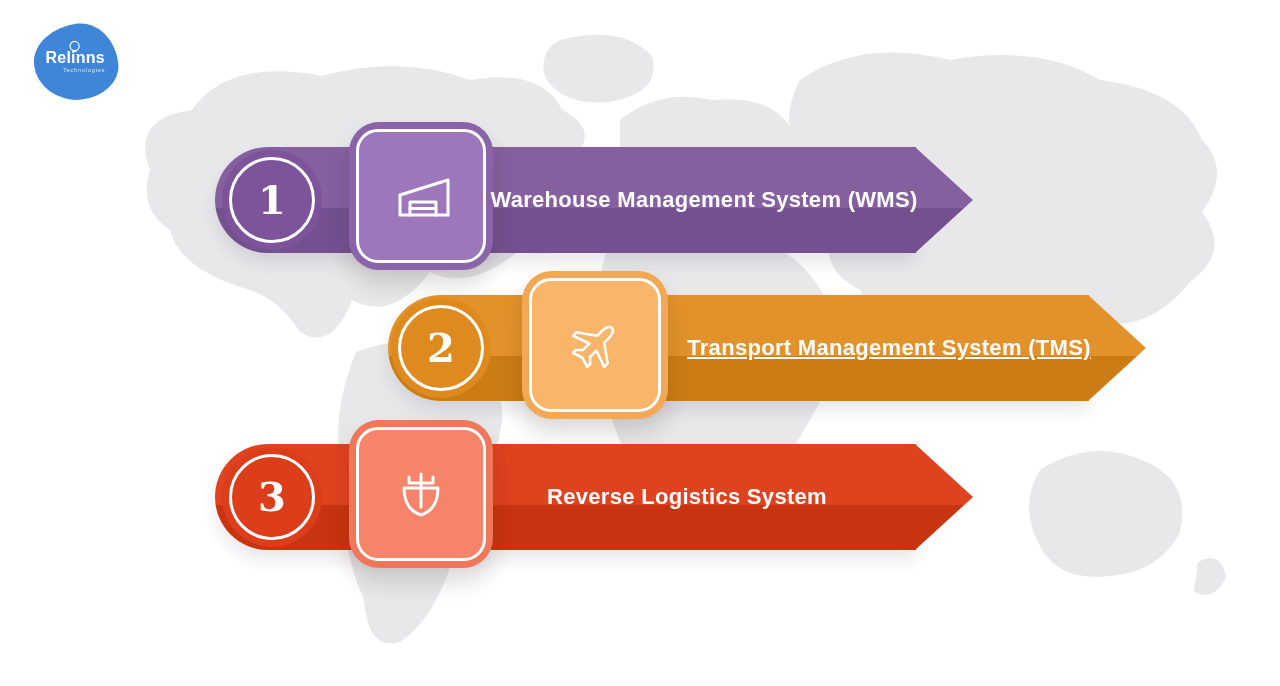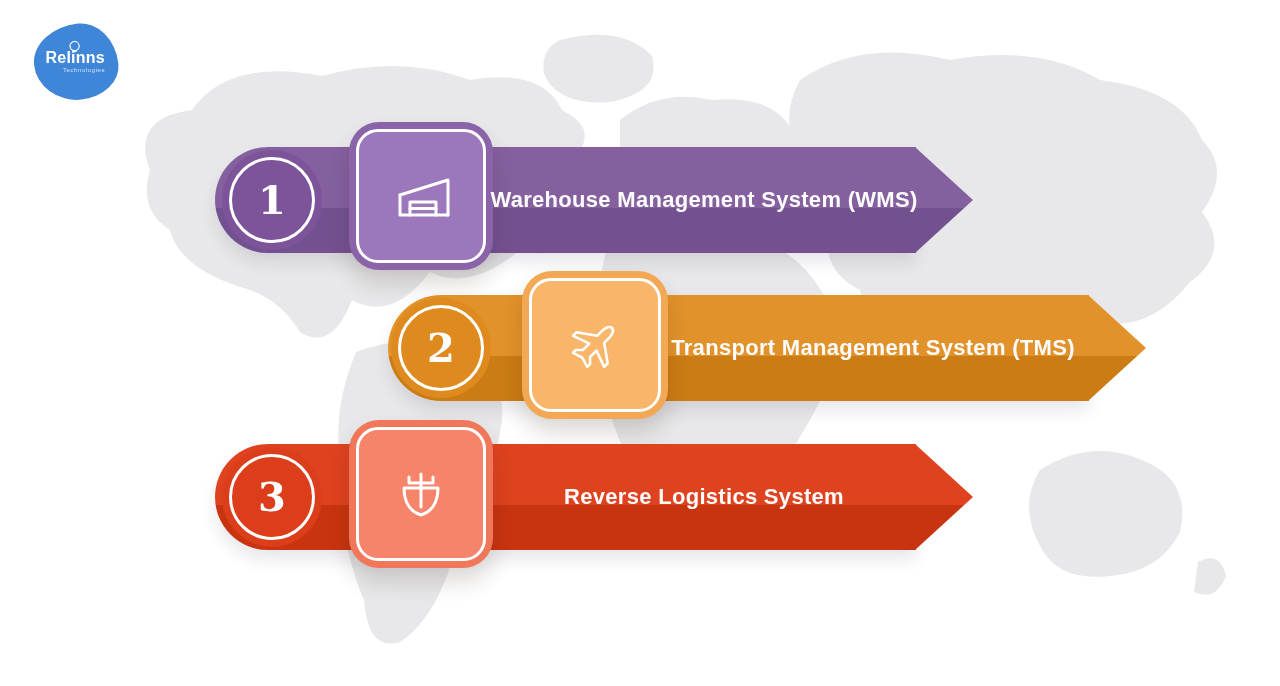--- a/index.html
+++ b/index.html
@@ -82,27 +82,27 @@
   .row1 .bar        { left:215px; top:147px; width:701px; }
   .row1 .arrow      { left:915px; top:147px; }
   .row1 .num-circle { left:222px; top:150px; }
   .row1 .icon-square{ left:349px; top:122px; width:144px; height:148px; }
   .row1 .label      { left:495px; top:147px; width:418px; }
   
   .row2 .bar        { left:388px; top:295px; width:701px; }
   .row2 .arrow      { left:1088px; top:295px; }
   .row2 .num-circle { left:391px; top:298px; }
   .row2 .icon-square{ left:522px; top:271px; width:146px; height:148px; }
-  .row2 .label      { left:668px; top:295px; width:410px; }
+  .row2 .label      { left:684px; top:295px; width:410px;text-decoration:underline; }
   
   .row3 .bar        { left:215px; top:444px; width:701px; }
   .row3 .arrow      { left:915px; top:444px; }
   .row3 .num-circle { left:222px; top:447px; }
   .row3 .icon-square{ left:349px; top:420px; width:144px; height:148px; }
-  .row3 .label      { left:495px; top:444px; width:418px; }
+  .row3 .label      { left:478px; top:444px; width:418px; }
 </style>
 </head>
 <body style="background: rgb(255, 255, 255);">
 
 <div class="stage">
 
   <svg class="map" viewBox="0 0 1280 686" xmlns="http://www.w3.org/2000/svg" aria-hidden="true">
     <g fill="#e8e8ea">
       <path d="M150 170 Q130 118 192 110 Q228 58 322 76 Q400 54 470 80 Q542 68 562 110 Q602 130 572 160 Q642 150 640 192 L600 232 Q560 262 520 250 Q470 292 430 272 Q392 322 352 300 Q332 352 300 332 Q280 300 250 290 Q180 270 170 230 Q138 210 150 170 Z"></path>
       <path d="M560 40 Q622 24 652 56 Q662 92 610 102 Q558 106 544 74 Q540 50 560 40 Z"></path>

